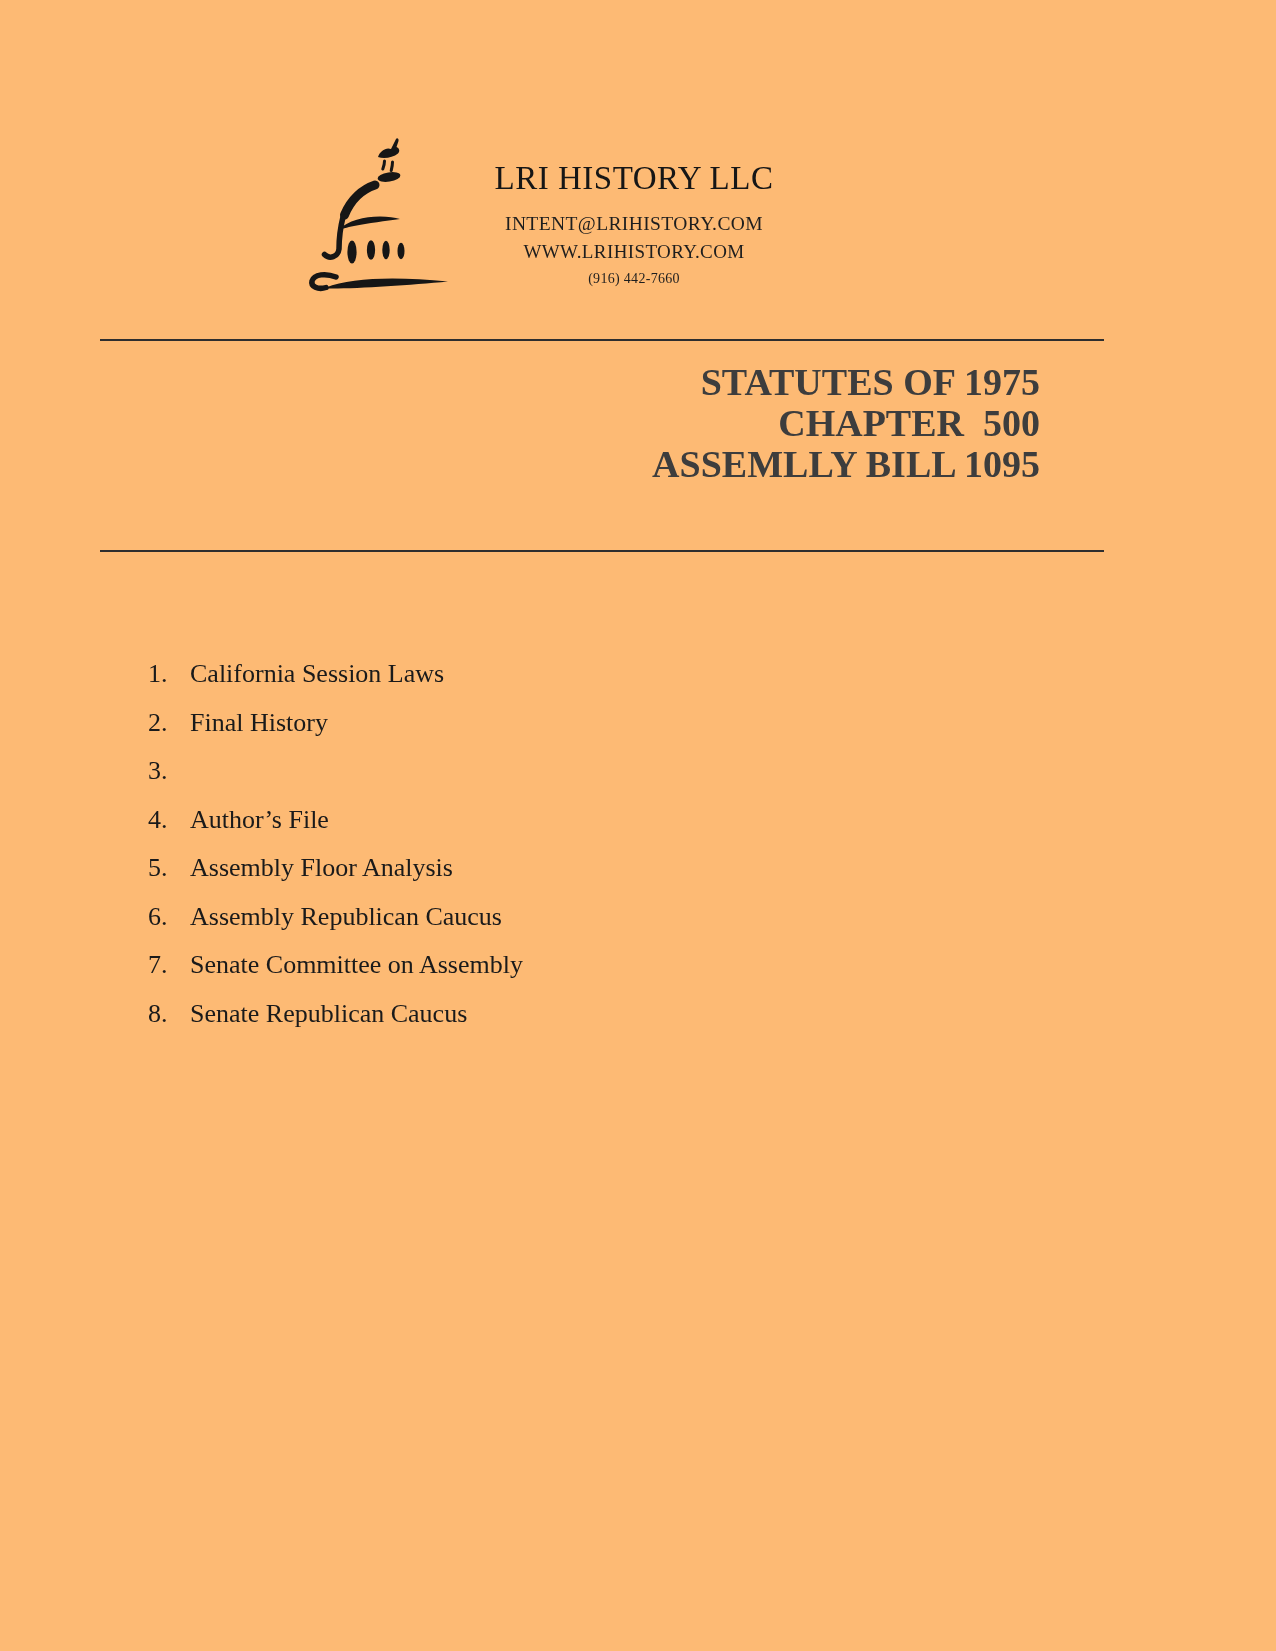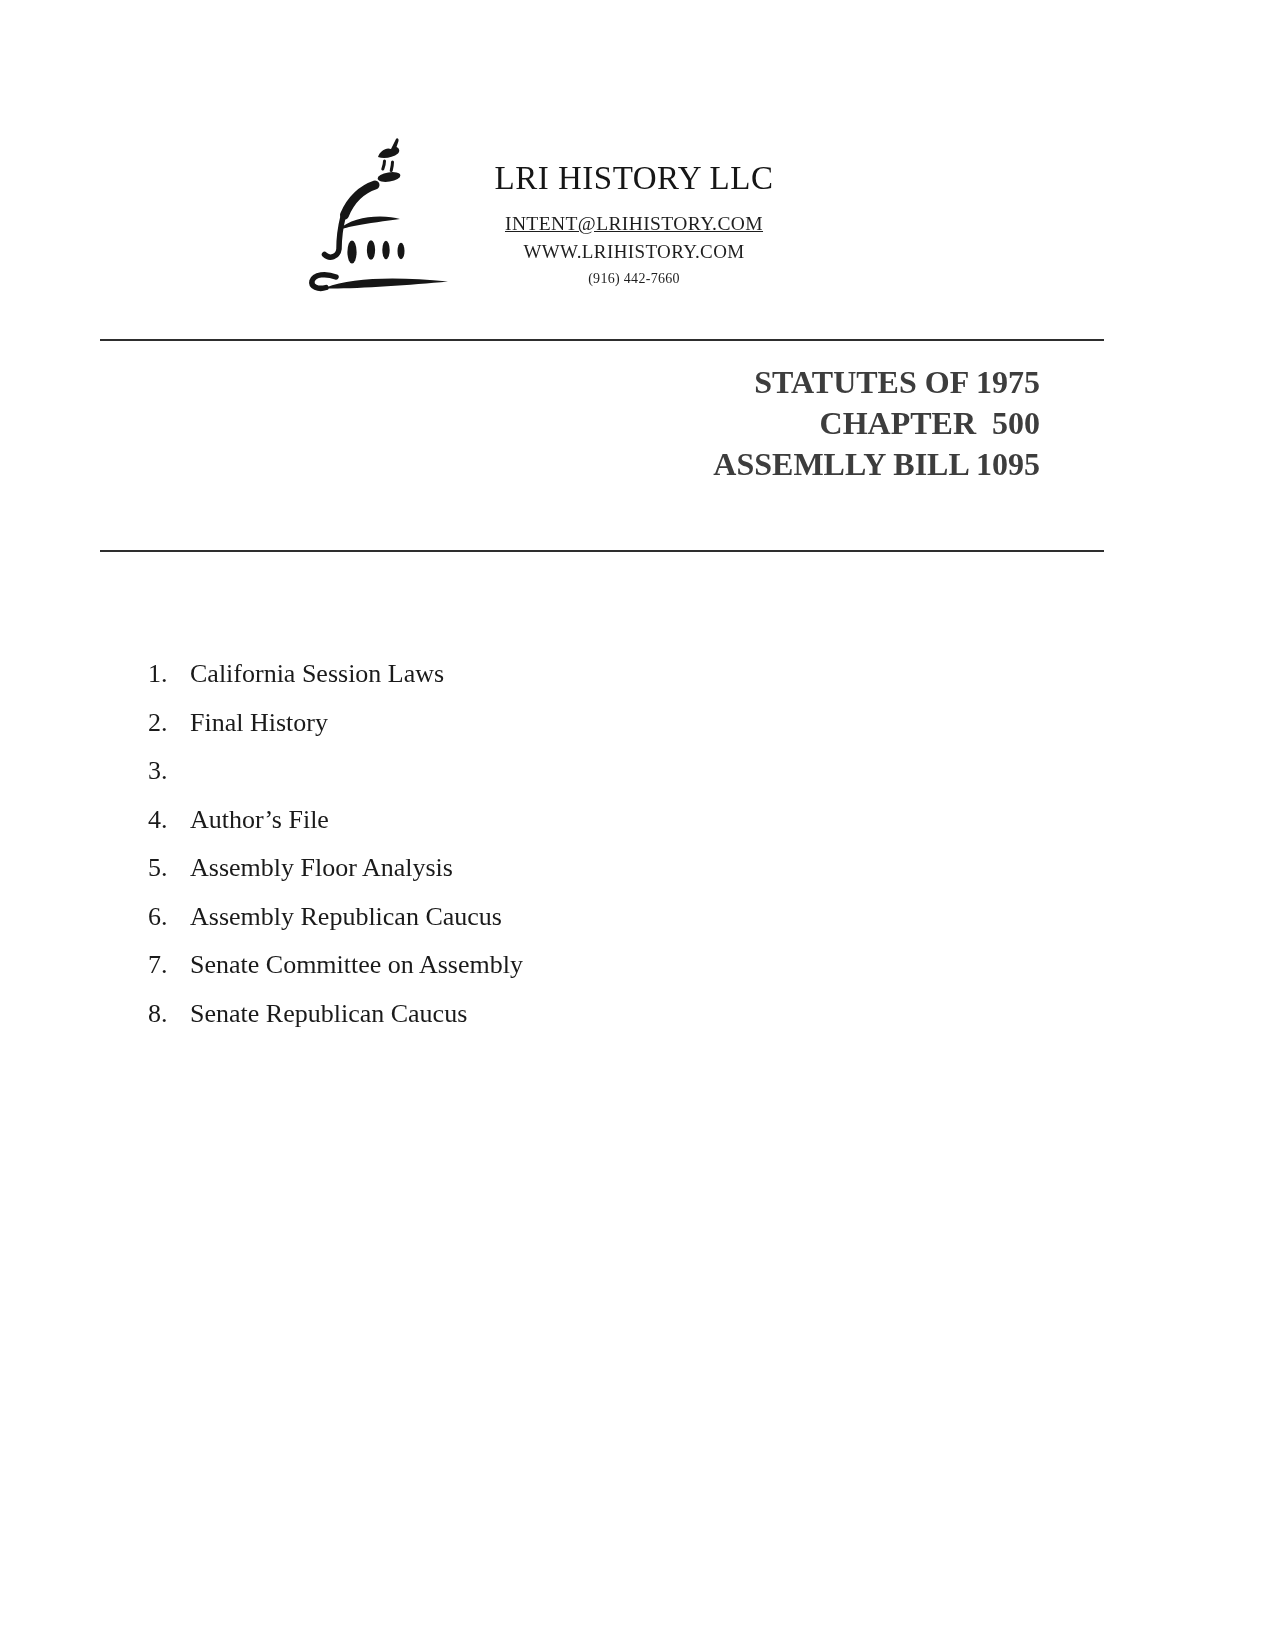--- a/index.html
+++ b/index.html
@@ -1,42 +1,42 @@
 <!DOCTYPE html>
 <html><head>
 <meta charset="utf-8">
 <style>
   html,body{margin:0;padding:0;background:#e8e8e8;}
   .page{
     position:relative;
     width:1276px;height:1651px;
     margin:0 auto;
-    background:#ffffff;
+    background:#fdba74;
     font-family:"Liberation Serif","DejaVu Serif",serif;
     color:#1c1c1c;
     overflow:hidden;
   }
   
   .logo{
     position:absolute;left:296px;top:126px;width:160px;height:170px;
   }
   .hline{position:absolute;white-space:nowrap;transform:translateX(-50%);left:634px;}
   .company-name{top:160px;font-size:33px;letter-spacing:.5px;color:#161616;}
-  .company-email{top:213px;font-size:19.5px;letter-spacing:.4px;color:#1e1e1e;text-decoration:underline;}
+  .company-email{top:213px;font-size:19.5px;letter-spacing:.4px;color:#1e1e1e;}
   .company-web{top:241px;font-size:19px;letter-spacing:.4px;color:#1e1e1e;}
   .company-phone{top:271px;font-size:14px;letter-spacing:.3px;color:#1e1e1e;}
   
   .rule{position:absolute;left:100px;width:1004px;height:2px;background:#2e2e2e;}
   .rule-top{top:339px;}
   .rule-bottom{top:550px;}
   
   .reference{
     position:absolute;right:236px;top:362px;
     text-align:right;font-weight:bold;color:#3d3d3d;
-    font-size:32px;line-height:41px;
+    font-size:38px;line-height:41px;
   }
   .reference div{white-space:pre;}
   
   .toc-title{
     position:absolute;left:118px;top:590px;
     font-weight:bold;font-size:31px;color:#141414;letter-spacing:.3px;
   }
   .toc-list{position:absolute;left:148px;top:660px;}
   .toc-row{display:flex;font-size:26px;line-height:27px;margin-bottom:21.5px;color:#1a1a1a;}
   .toc-num{width:42px;flex:0 0 42px;}

